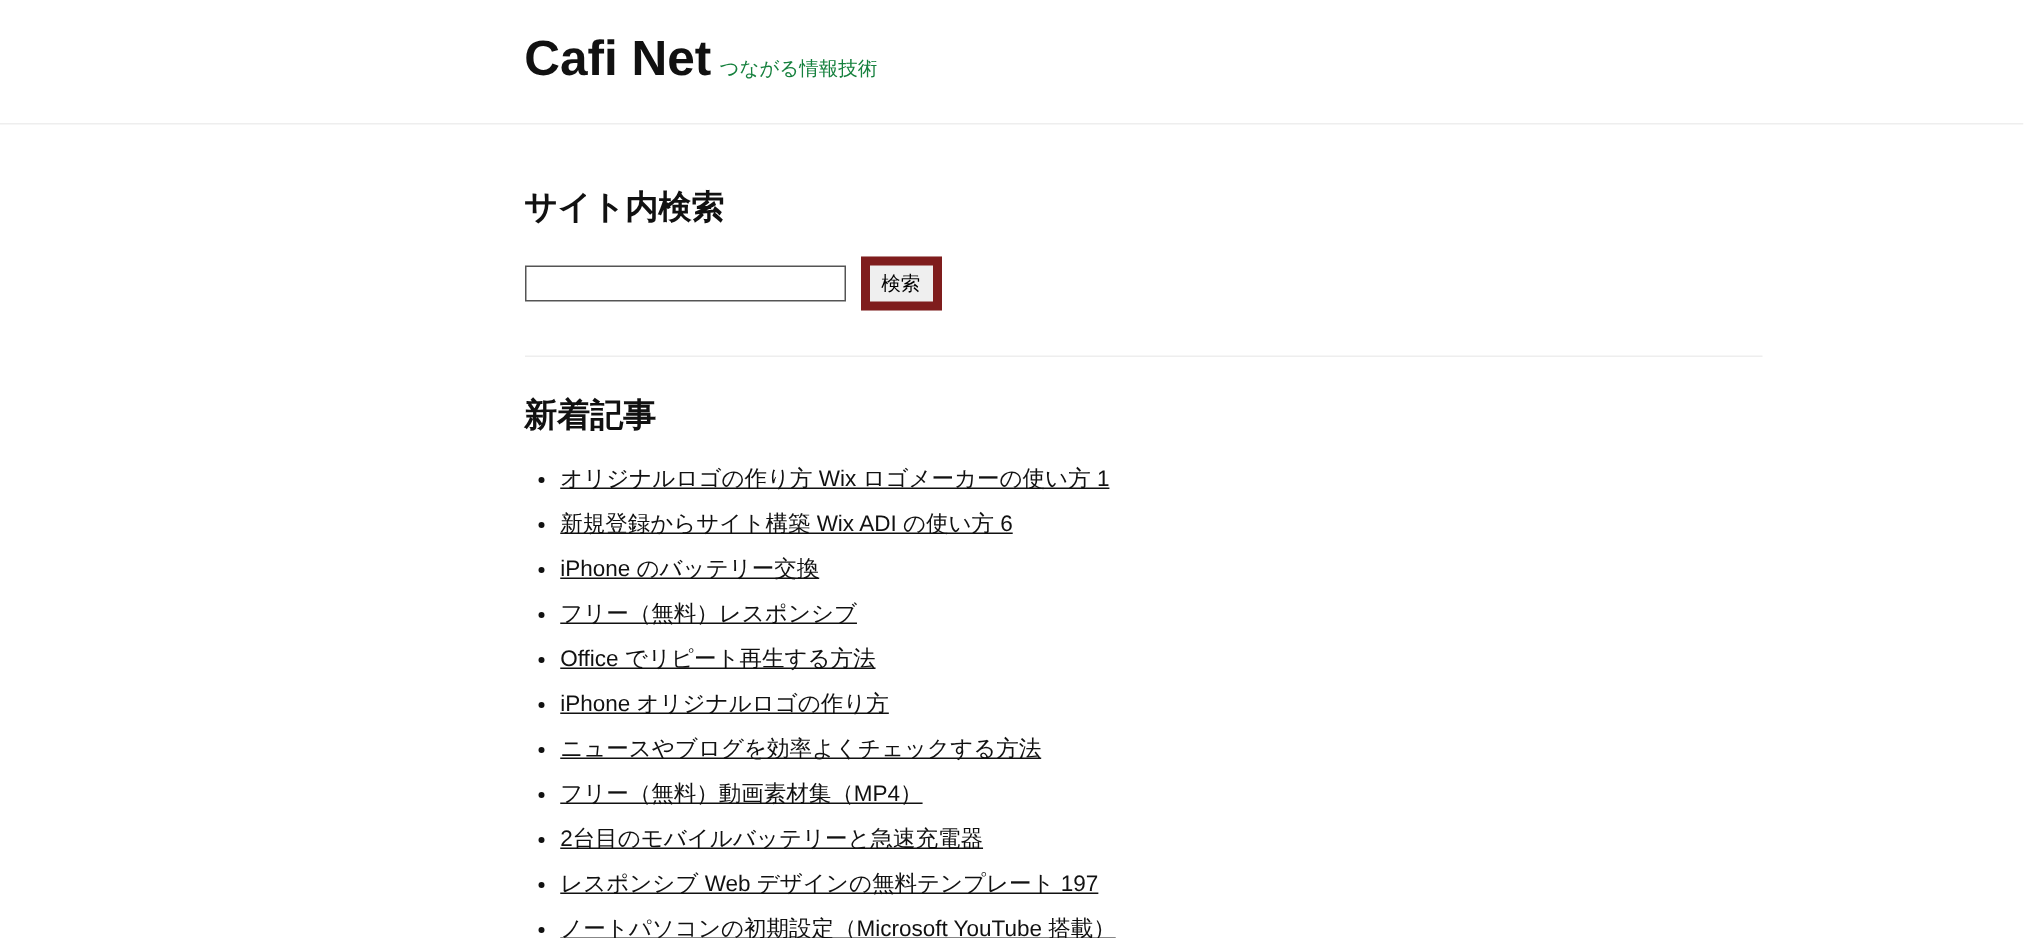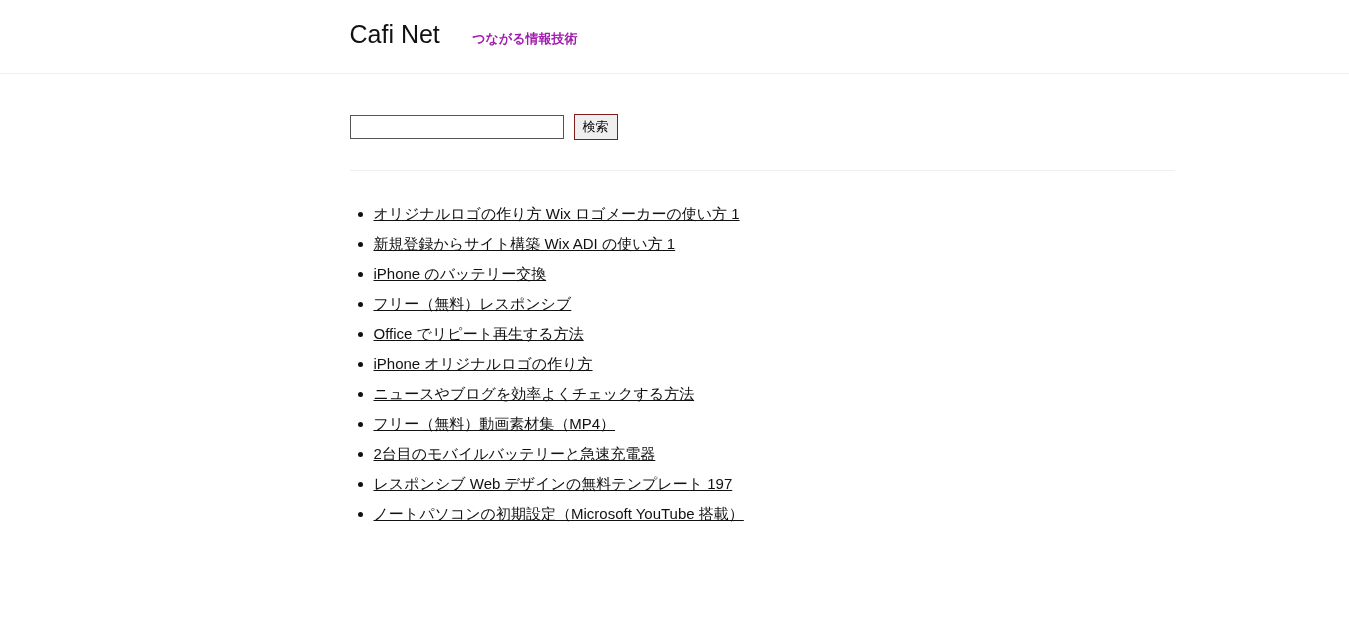--- a/index.html
+++ b/index.html
@@ -13,29 +13,28 @@
   .header {
     border-bottom: 1px solid #eee;
     padding: 20px 0 24px 0;
   }
   .container {
     max-width: 1000px;
     margin: 0 auto;
     padding: 0 0 0 175px;
   }
   .site-title {
-    font-size: 25px;
-    font-weight: normal;
+    font-size: 33px;
+    font-weight: bold;
     display: inline;
   }
   .site-tagline {
     font-size: 13px;
-    margin-left: 28px;
-    color: #a21caf;
-    font-weight: bold;
+    margin-left: 1px;
+    color: #15803d;
   }
   .main {
     padding-top: 40px;
   }
   h2.section-heading {
     font-size: 22px;
     font-weight: bold;
     margin: 0 0 18px 0;
   }
   .search-row {
@@ -48,21 +47,21 @@
   }
   input.search-input {
     width: 214px;
     height: 24px;
     border: 1px solid #555;
     font-size: 13px;
     padding: 2px 4px;
     background: #fff;
   }
   button.search-button {
-    border: 1px solid #7f1d1d;
+    border: 6px solid #7f1d1d;
     background: #efefef;
     font-size: 13px;
     padding: 3px 8px;
     cursor: pointer;
     font-family: inherit;
   }
   .recent-section {
     padding-top: 24px;
   }
   ul.article-list {
@@ -84,30 +83,32 @@
 <div class="header">
   <div class="container">
     <span class="site-title">Cafi Net</span>
     <span class="site-tagline">つながる情報技術</span>
   </div>
 </div>
 
 <div class="container main">
 
   <section>
+    <h2 class="section-heading">サイト内検索</h2>
     <div class="search-row">
       <input type="text" class="search-input" value="" style="">
       <button class="search-button">検索</button>
     </div>
   </section>
 
   <section class="recent-section">
+    <h2 class="section-heading">新着記事</h2>
     <ul class="article-list" id="article-list">
         <li><a href="#">オリジナルロゴの作り方 Wix ロゴメーカーの使い方 1</a></li>
-        <li><a href="#">新規登録からサイト構築 Wix ADI の使い方 1</a></li>
+        <li><a href="#">新規登録からサイト構築 Wix ADI の使い方 6</a></li>
         <li><a href="#">iPhone のバッテリー交換</a></li>
         <li><a href="#">フリー（無料）レスポンシブ</a></li>
         <li><a href="#">Office でリピート再生する方法</a></li>
         <li><a href="#">iPhone オリジナルロゴの作り方</a></li>
         <li><a href="#">ニュースやブログを効率よくチェックする方法</a></li>
         <li><a href="#">フリー（無料）動画素材集（MP4）</a></li>
         <li><a href="#">2台目のモバイルバッテリーと急速充電器</a></li>
         <li><a href="#">レスポンシブ Web デザインの無料テンプレート 197</a></li>
         <li><a href="#">ノートパソコンの初期設定（Microsoft YouTube 搭載）</a></li>
       </ul>

